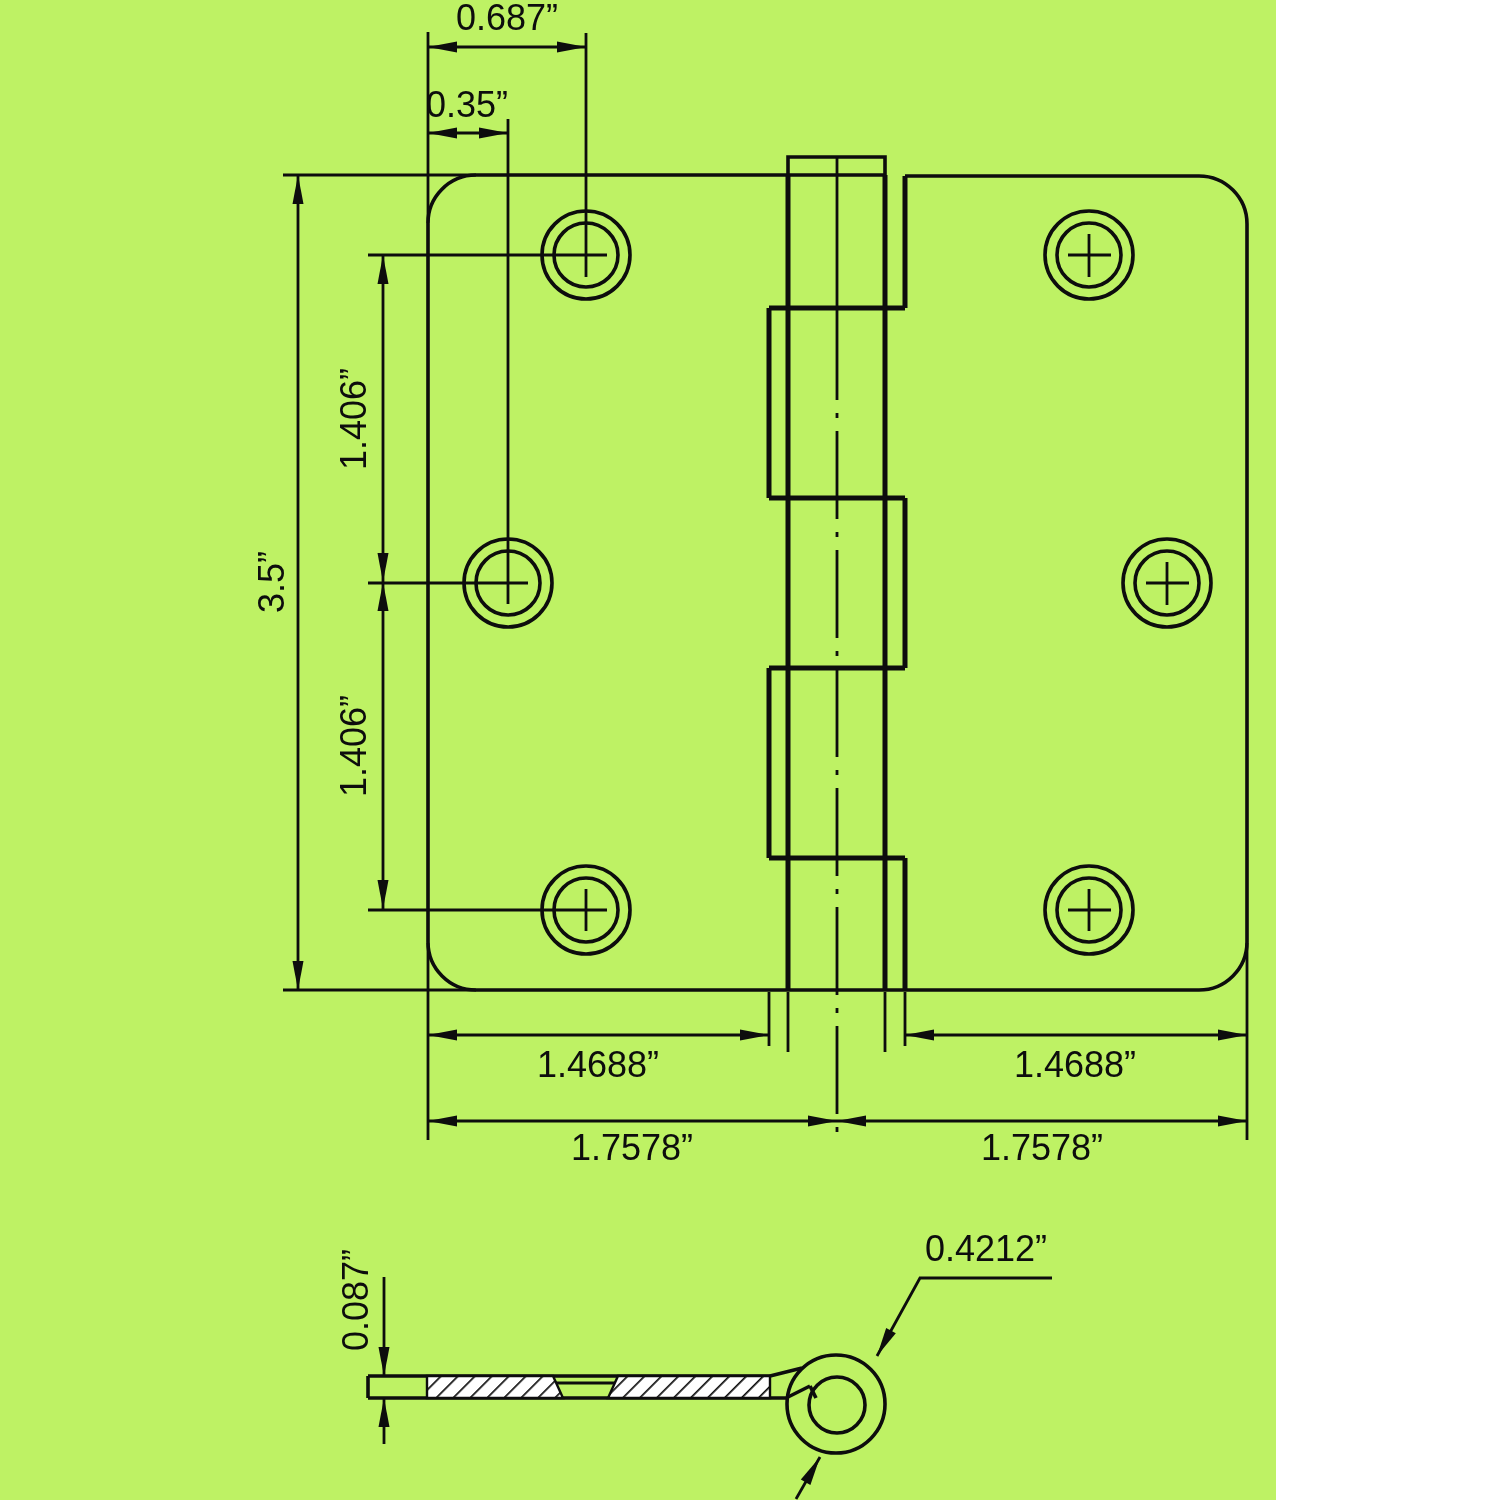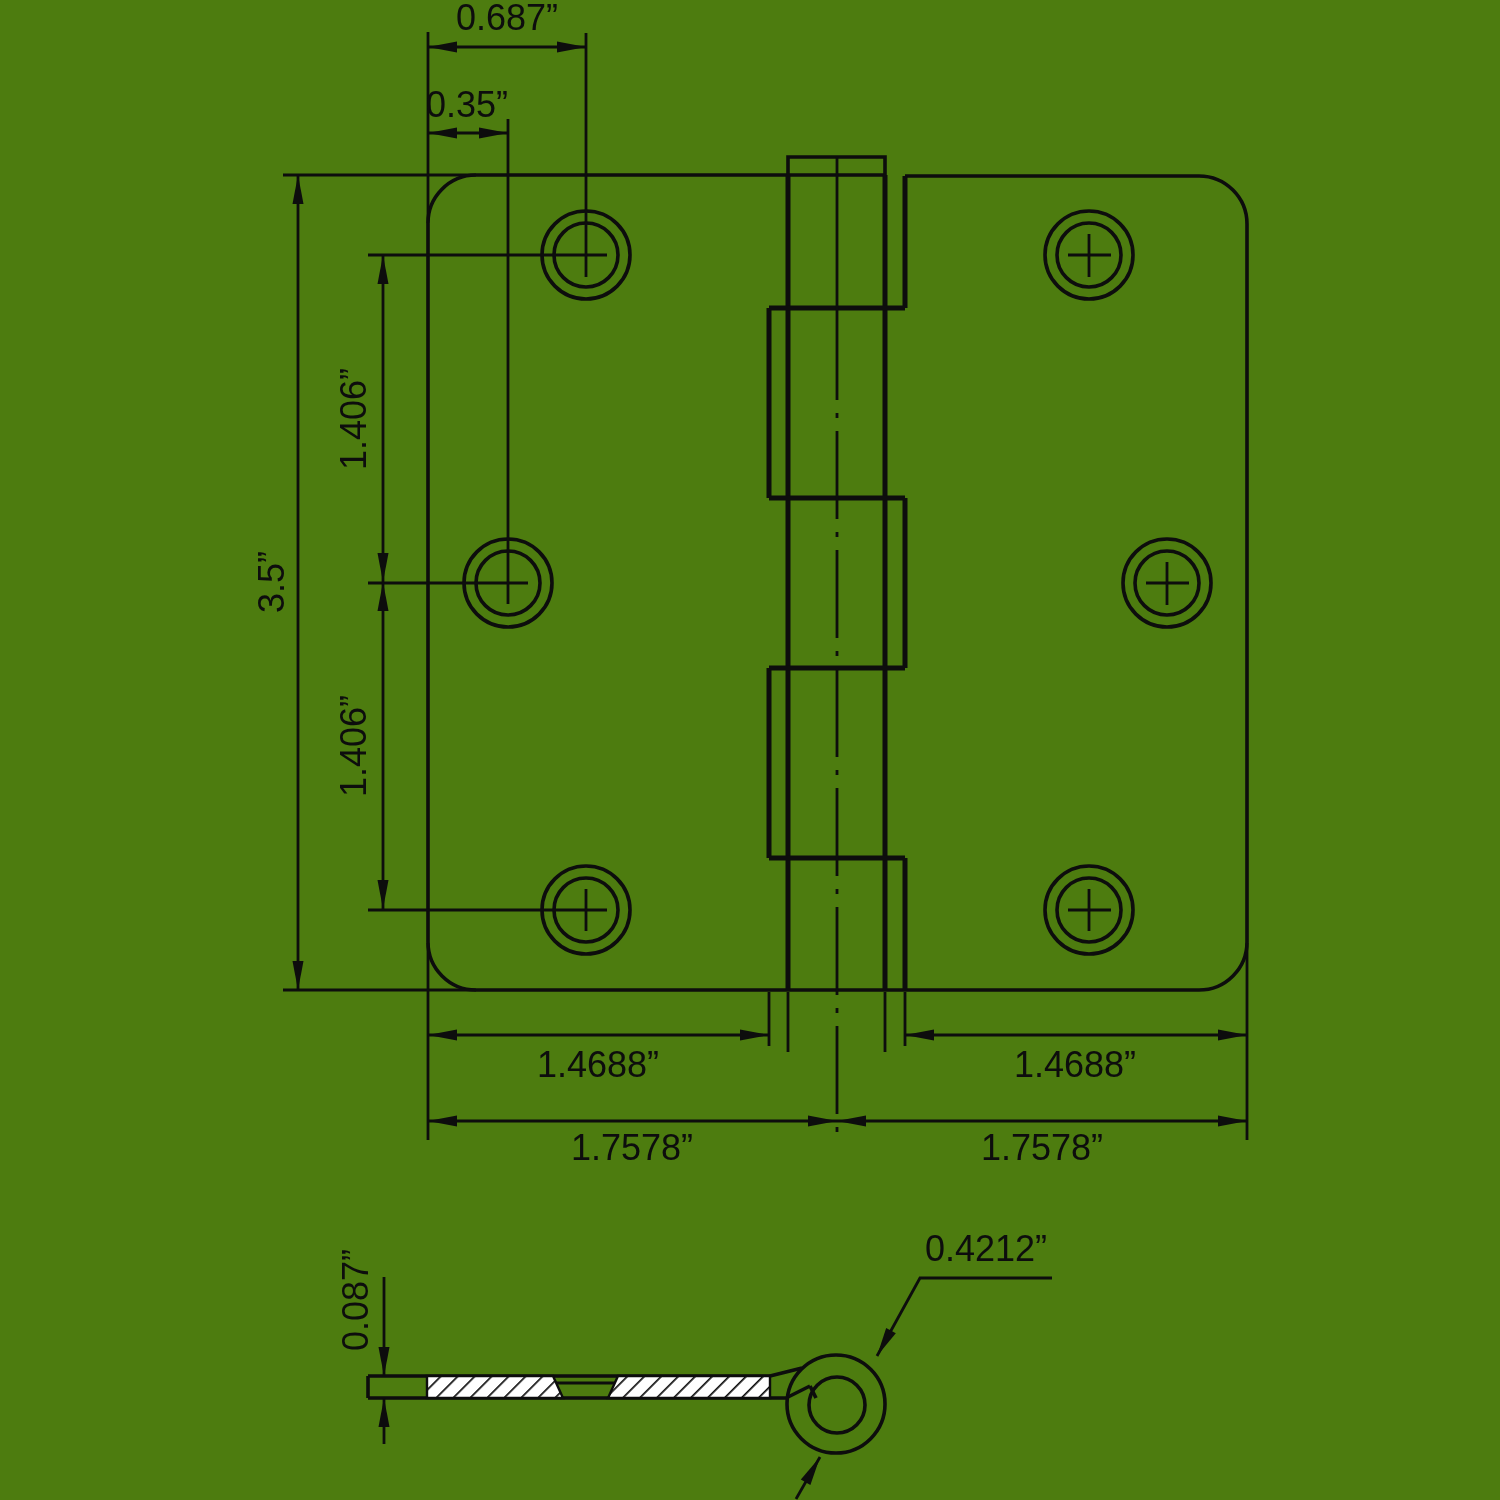--- a/index.html
+++ b/index.html
@@ -5,23 +5,23 @@
   html, body {
     margin: 0;
     padding: 0;
     background: #ffffff;
     width: 1500px;
     height: 1500px;
     font-family: "Liberation Sans", sans-serif;
   }
   .canvas {
     position: relative;
-    width: 1500px;
+    width: 1276px;
     height: 1500px;
-    background: #4d7c0f;
+    background: #bef264;
     overflow: hidden;
   }
   svg { display: block; }
   
   .ol { stroke: #0d0d0d; stroke-width: 3.6; fill: none; stroke-linecap: butt; }
   
   .bl { stroke: #0d0d0d; stroke-width: 5; fill: none; stroke-linecap: butt; }
   
   .tl { stroke: #0d0d0d; stroke-width: 2.8; fill: none; stroke-linecap: butt; }
   

